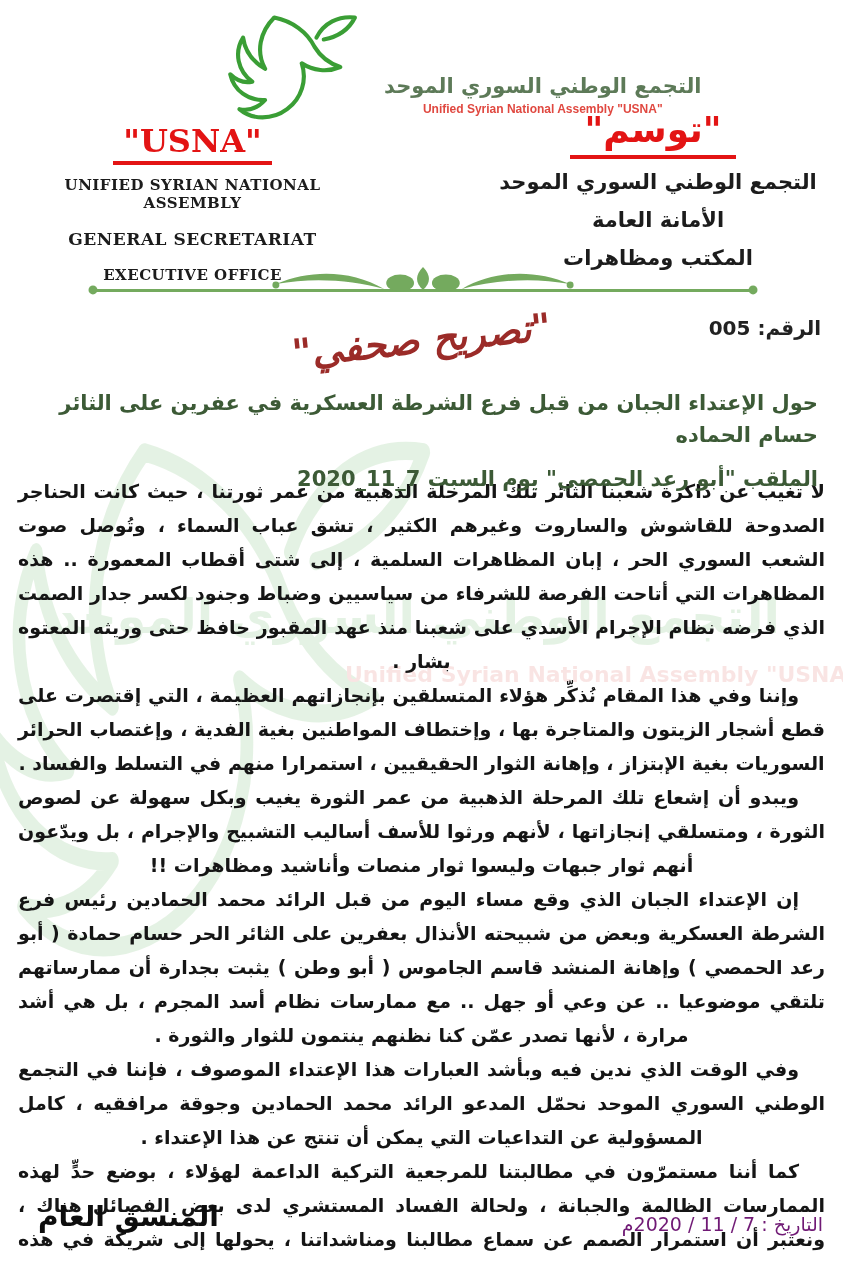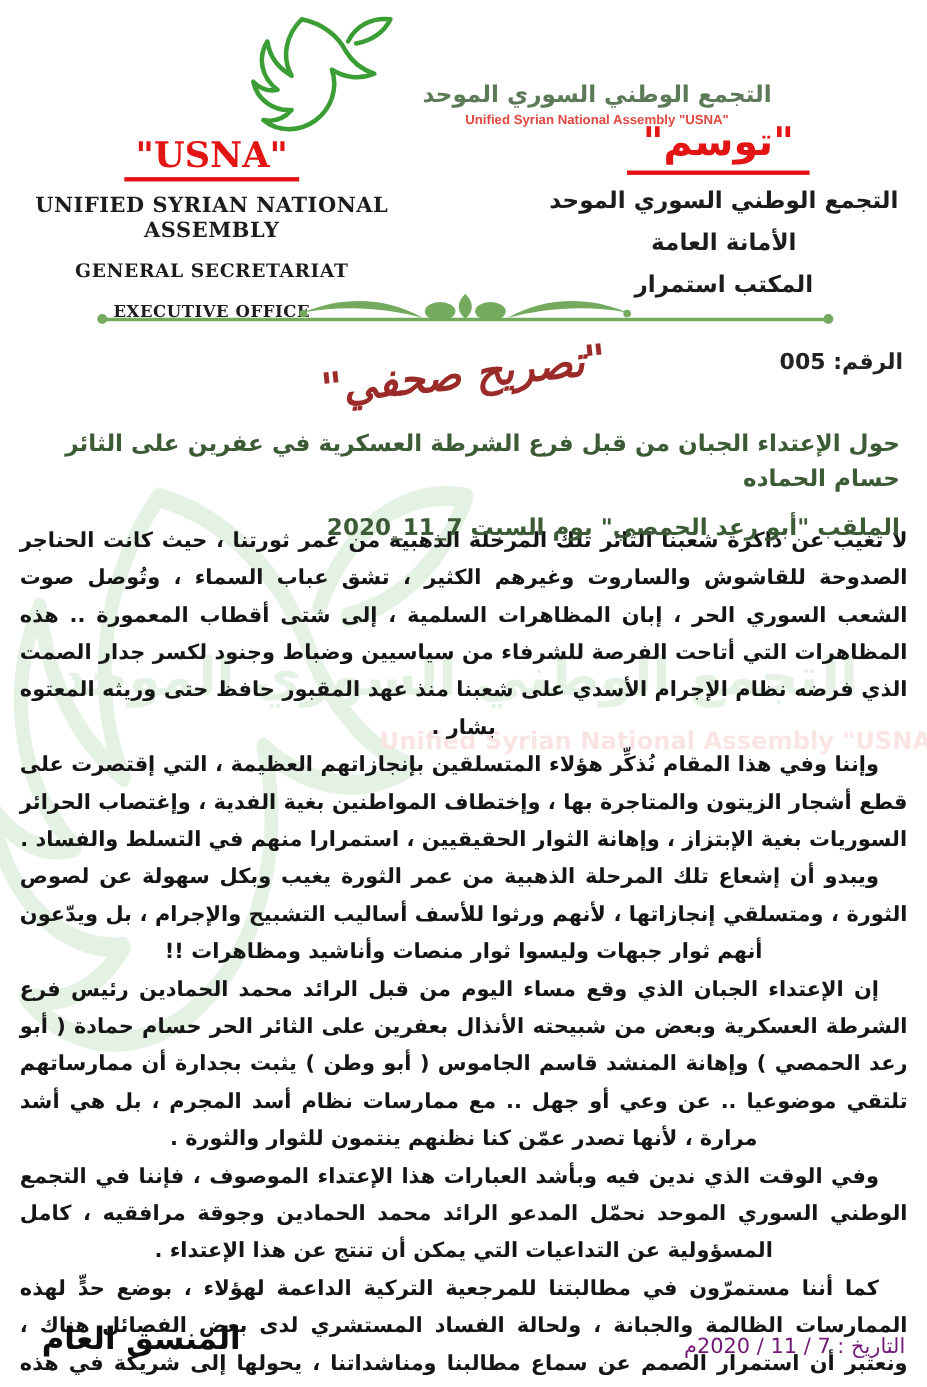--- a/index.html
+++ b/index.html
@@ -74,21 +74,21 @@
     font-size:36px;font-weight:bold;color:var(--brand_red);
     border-bottom:4px solid var(--brand_red);
     padding:0 14px 4px 14px;line-height:1.2;
   }
   .en-lines{
     position:absolute;top:176px;left:15px;width:355px;
     text-align:center;z-index:2;
     font-family:"DejaVu Serif",serif;font-weight:bold;color:#1c1c1c;
   }
   .en-lines div{margin-bottom:17px;letter-spacing:0.5px;}
-  .en-lines div:nth-child(1){font-size:19px;}
+  .en-lines div:nth-child(1){font-size:15px;}
   .en-lines div:nth-child(2){font-size:17px;}
   .en-lines div:nth-child(3){font-size:15px;}
   .ar-lines{
     position:absolute;top:170px;right:25px;width:320px;
     text-align:center;z-index:2;direction:rtl;
     font-weight:bold;color:#1c1c1c;
   }
   .ar-lines div{font-size:21px;margin-bottom:14px;}
   .divider{
     position:absolute;top:264px;left:85px;width:676px;height:36px;z-index:2;
@@ -170,21 +170,21 @@
   </div>
 
   <div class="en-lines">
     <div>UNIFIED SYRIAN NATIONAL ASSEMBLY</div>
     <div>GENERAL SECRETARIAT</div>
     <div>EXECUTIVE OFFICE</div>
   </div>
   <div class="ar-lines">
     <div>التجمع الوطني السوري الموحد</div>
     <div>الأمانة العامة</div>
-    <div>المكتب استمرار</div>
+    <div>المكتب ومظاهرات</div>
   </div>
 
   <svg class="divider" viewBox="0 0 680 36">
     <g fill="#74aa5e">
       <rect x="5" y="25" width="670" height="3" rx="1.5"></rect>
       <circle cx="8" cy="26" r="4.5"></circle>
       <circle cx="672" cy="26" r="4.5"></circle>
       <path d="M340 3 C332 11 332 19 340 26 C348 19 348 11 340 3 Z"></path>
       <ellipse cx="317" cy="19" rx="14" ry="8.5"></ellipse>
       <ellipse cx="363" cy="19" rx="14" ry="8.5"></ellipse>

